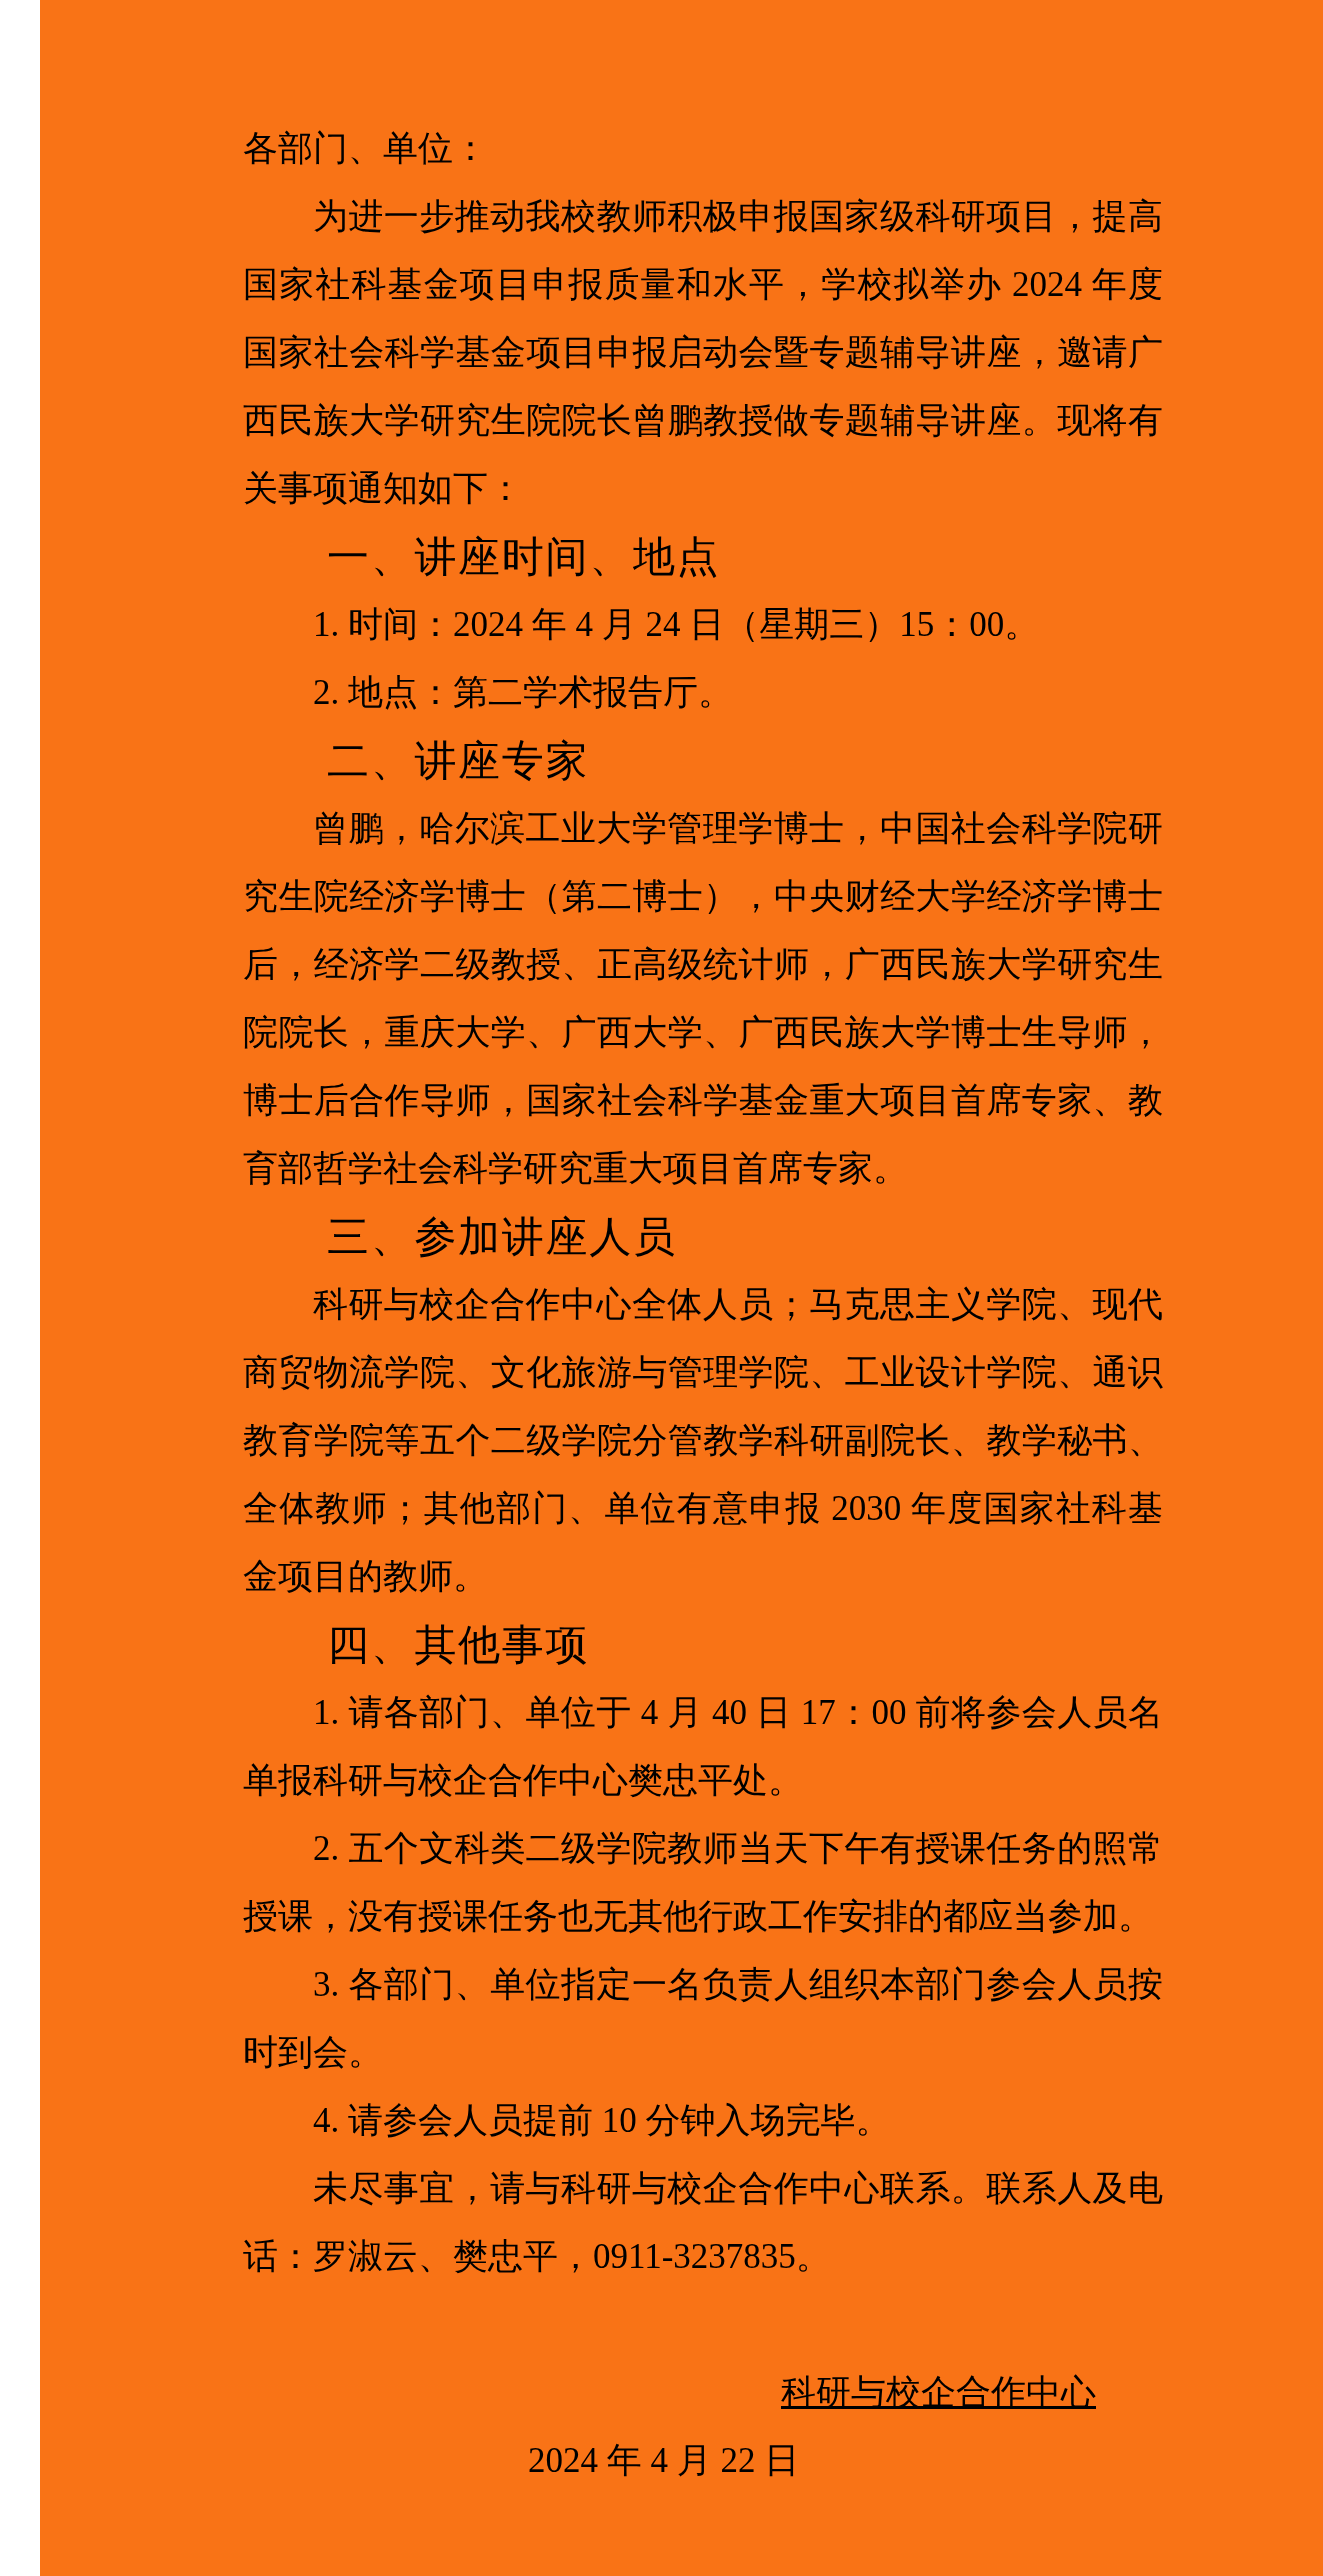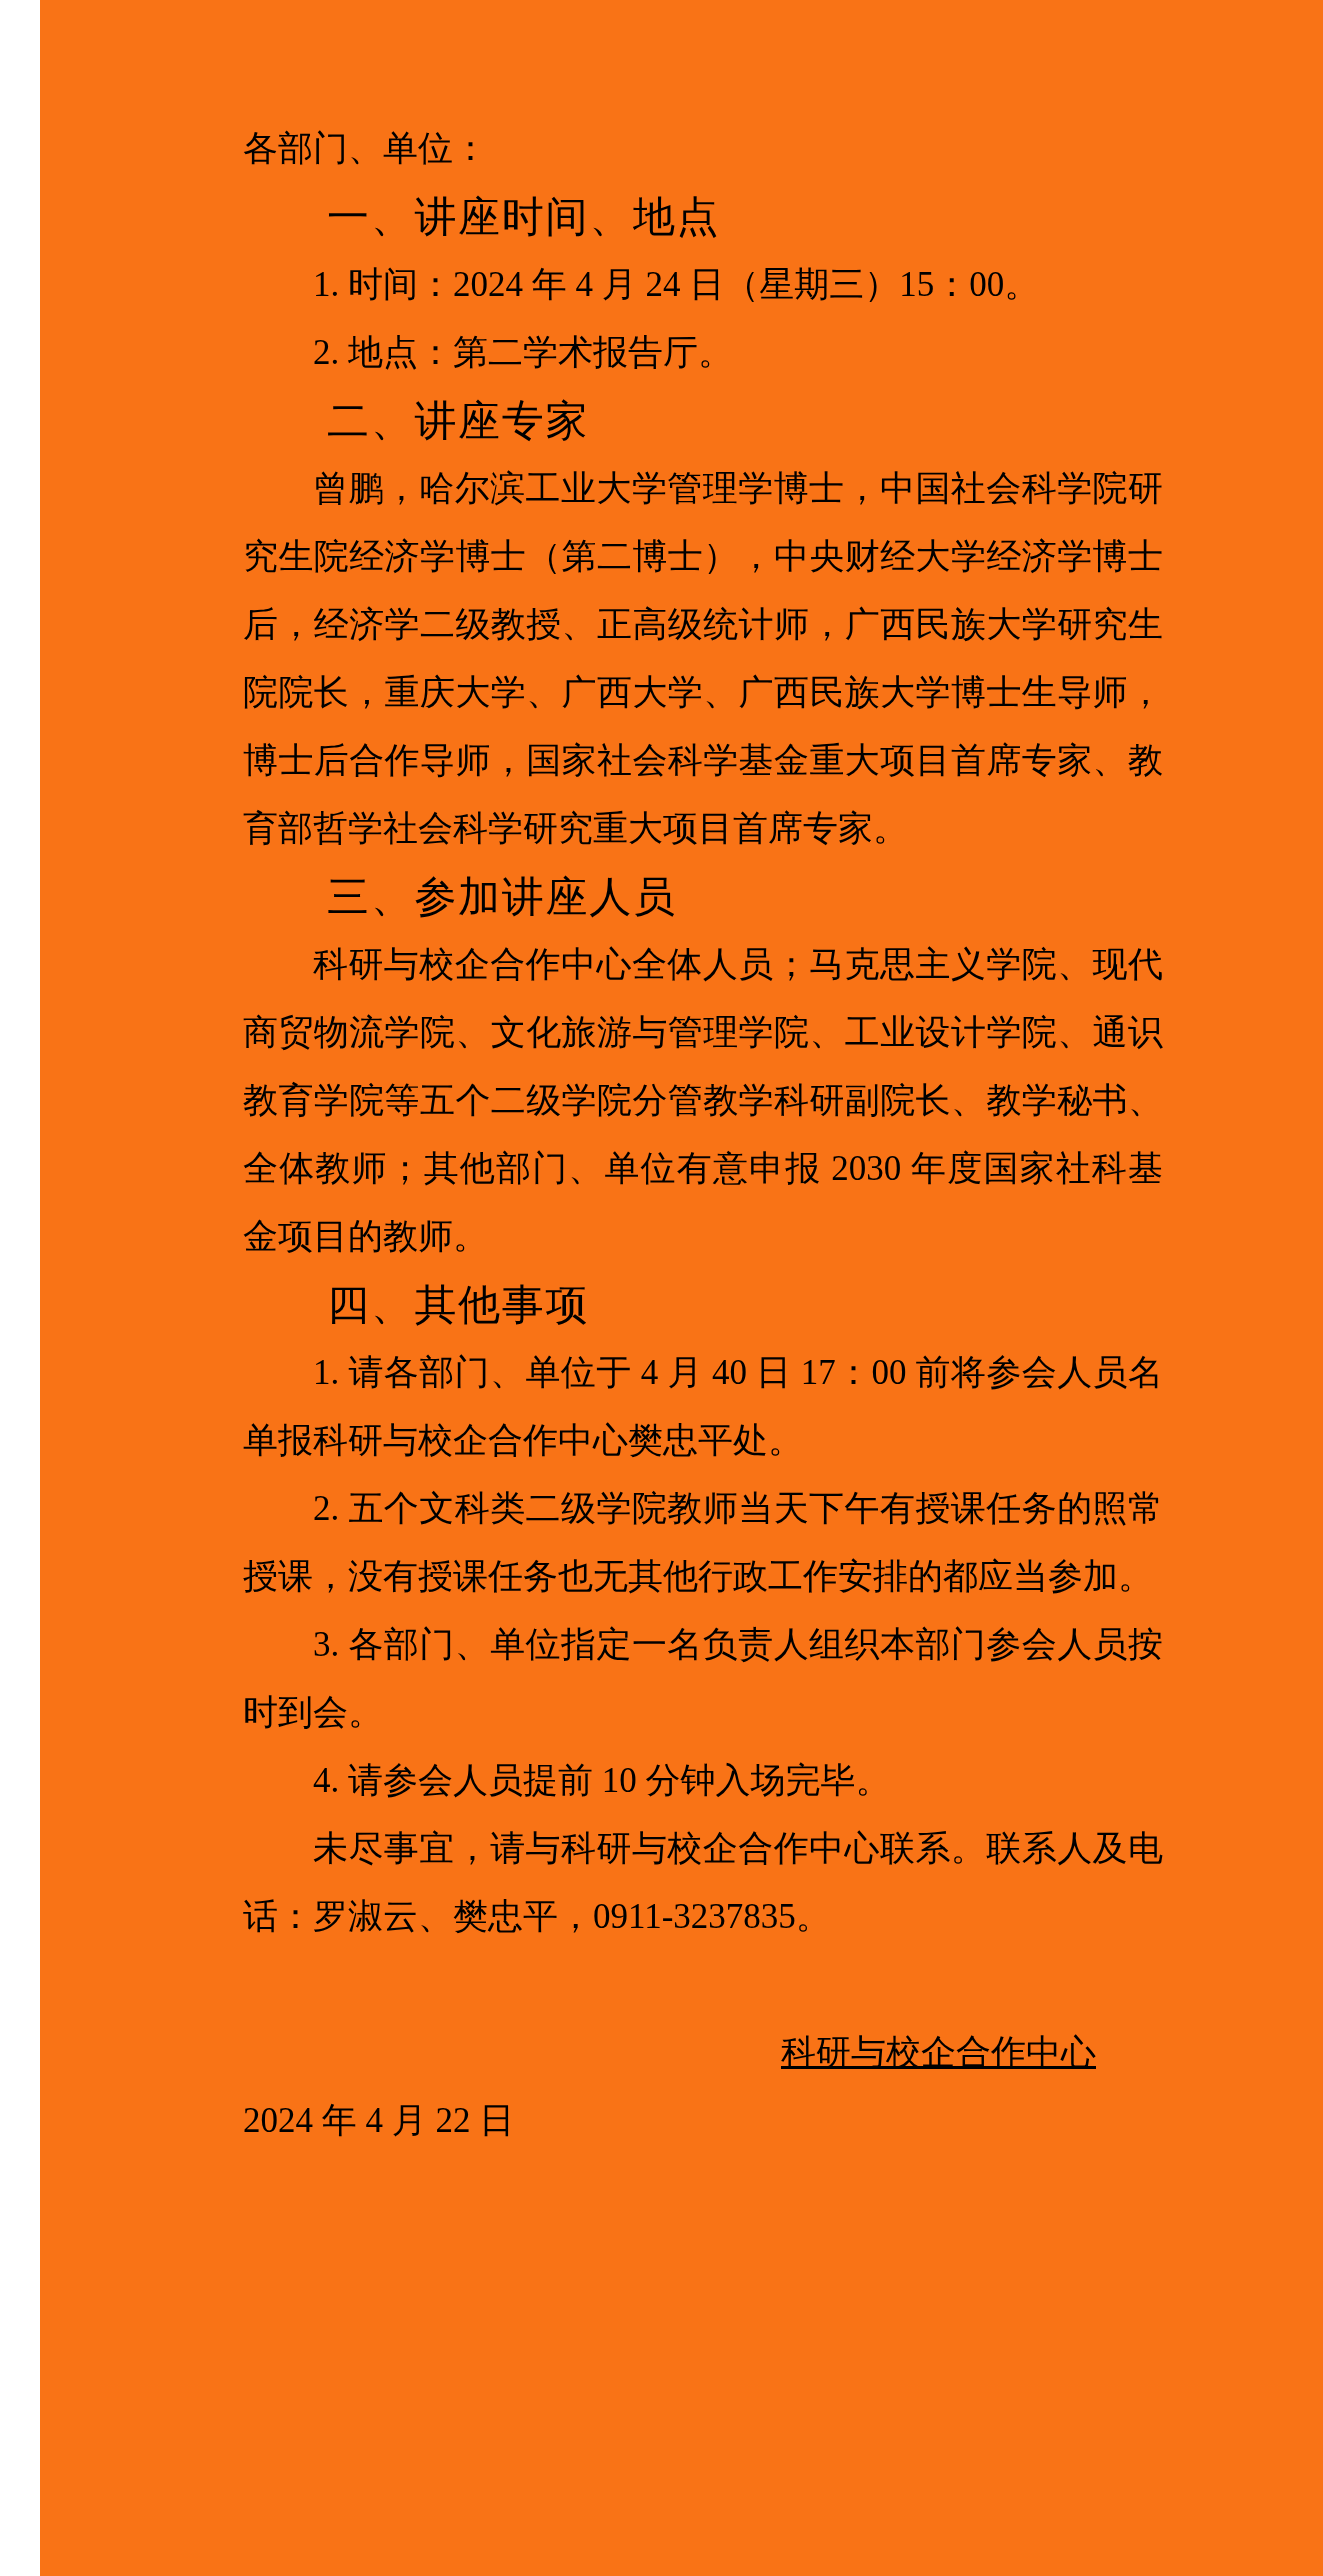--- a/index.html
+++ b/index.html
@@ -43,31 +43,32 @@
   }
   .footer {
     margin-top: 68px;
   }
   .footer .org {
     text-align: right;
     padding-right: 67px;
     text-decoration: underline;
   }
   .footer .date {
-    text-align: left;
+    text-align: center;
     padding-right: 79px;
   }
 </style>
 </head>
 <body>
 
 <div class="page">
 
   <p class="body-par">各部门、单位：</p>
 
+  <p class="body-par indent">为进一步推动我校教师积极申报国家级科研项目，提高国家社科基金项目申报质量和水平，学校拟举办 2024 年度国家社会科学基金项目申报启动会暨专题辅导讲座，邀请广西民族大学研究生院院长曾鹏教授做专题辅导讲座。现将有关事项通知如下：</p>
 
   <h2 class="sec-heading">一、讲座时间、地点</h2>
 
   <p class="body-par indent">1. 时间：2024 年 4 月 24 日（星期三）15：00。</p>
 
   <p class="body-par indent">2. 地点：第二学术报告厅。</p>
 
   <h2 class="sec-heading">二、讲座专家</h2>
 
   <p class="body-par indent">曾鹏，哈尔滨工业大学管理学博士，中国社会科学院研究生院经济学博士（第二博士），中央财经大学经济学博士后，经济学二级教授、正高级统计师，广西民族大学研究生院院长，重庆大学、广西大学、广西民族大学博士生导师，博士后合作导师，国家社会科学基金重大项目首席专家、教育部哲学社会科学研究重大项目首席专家。</p>

